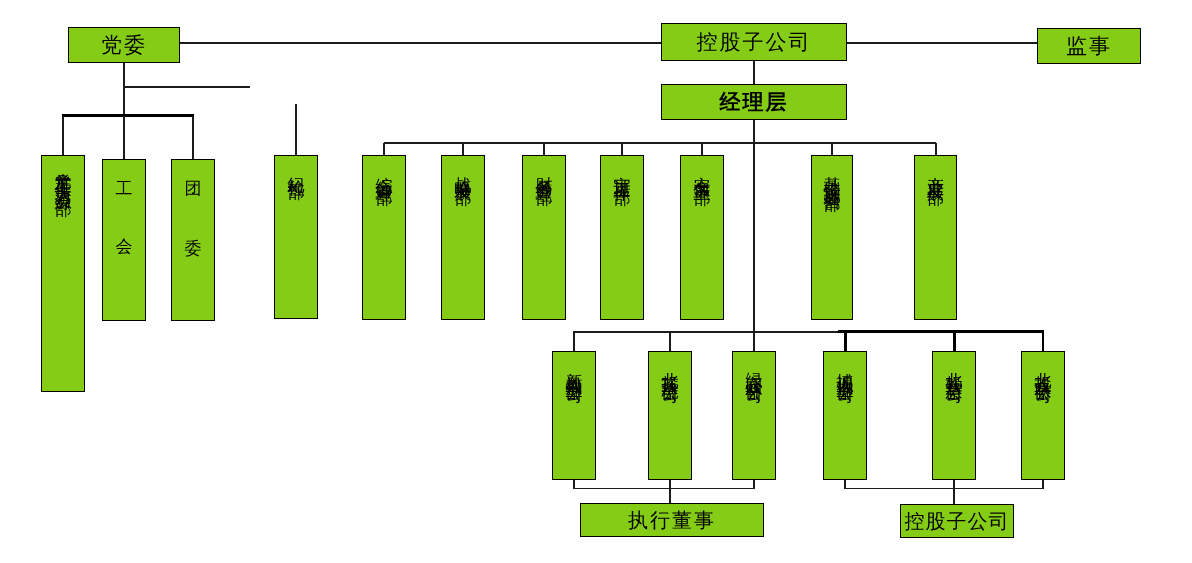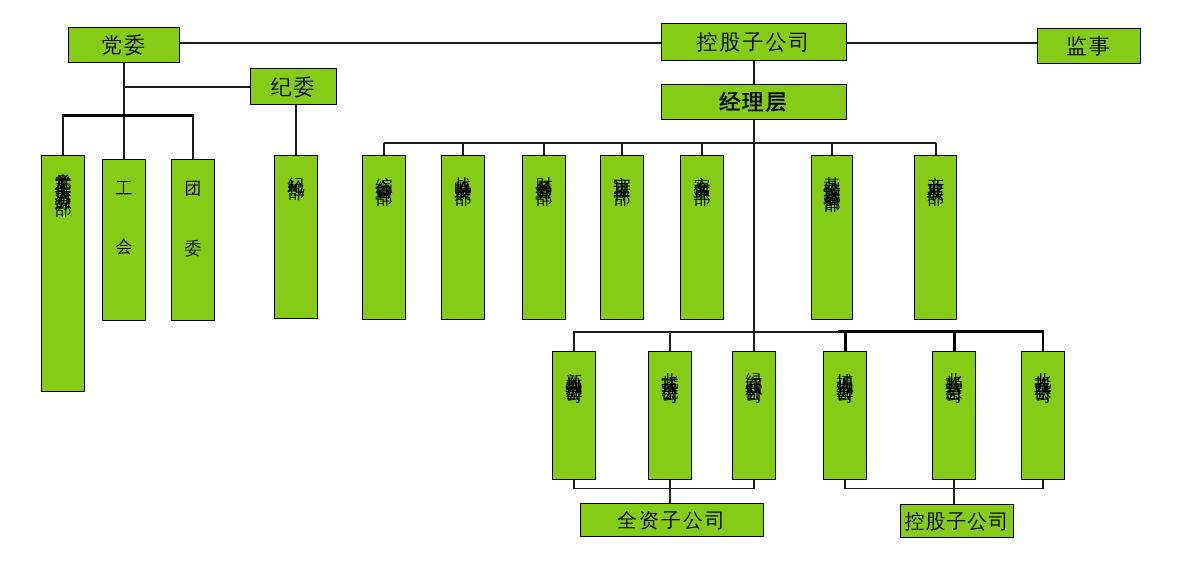--- a/index.html
+++ b/index.html
@@ -89,21 +89,20 @@
 
   <div class="line thin" style="left:844px;top:480px;width:1.5px;height:9px;"></div>
   <div class="line thin" style="left:1042px;top:480px;width:1.5px;height:9px;"></div>
   <div class="line thin" style="left:844px;top:487.5px;width:199px;height:1.5px;"></div>
   <div class="line thin" style="left:953px;top:480px;width:1.5px;height:24px;"></div>
 
   <div class="node hbox" style="left:68px;top:27px;width:112px;height:36px;">党委</div>
   <div class="node hbox" style="left:661px;top:23px;width:186px;height:38px;">控股子公司</div>
   <div class="node hbox" style="left:1037px;top:28px;width:104px;height:36px;">监事</div>
 
-  <div class="node hbox" style="left:250px;top:68px;width:87px;height:37px;">纪委</div>
   <div class="node hbox" style="left:661px;top:84px;width:186px;height:36px;font-weight:bold;">经理层</div>
 
   <div class="node vbox spread10" style="left:41px;top:155px;width:44px;height:237px;">党群工作（人力资源）部</div>
   <div class="node vbox spread2" style="left:102px;top:159px;width:44px;height:162px;">工会</div>
   <div class="node vbox spread2" style="left:171px;top:159px;width:44px;height:162px;">团委</div>
   <div class="node vbox" style="left:274px;top:155px;width:44px;height:164px;">纪检部</div>
 
   <div class="node vbox" style="left:362px;top:155px;width:44px;height:165px;">综合管理部</div>
   <div class="node vbox" style="left:441px;top:155px;width:44px;height:165px;">战略发展部</div>
   <div class="node vbox" style="left:522px;top:155px;width:44px;height:165px;">财务管理部</div>
@@ -112,16 +111,16 @@
   <div class="node vbox" style="left:811px;top:155px;width:42px;height:165px;">基础设施运营部</div>
   <div class="node vbox" style="left:914px;top:155px;width:43px;height:165px;">产业发展部</div>
 
   <div class="node vbox" style="left:552px;top:351px;width:44px;height:129px;">新奥物业公司</div>
   <div class="node vbox" style="left:648px;top:351px;width:44px;height:129px;">北投环境公司</div>
   <div class="node vbox" style="left:732px;top:351px;width:44px;height:129px;">绿心园林公司</div>
   <div class="node vbox" style="left:823px;top:351px;width:44px;height:129px;">博识物业公司</div>
   <div class="node vbox" style="left:932px;top:351px;width:44px;height:129px;">北投智慧公司</div>
   <div class="node vbox" style="left:1021px;top:351px;width:44px;height:129px;">北投卓联公司</div>
 
-  <div class="node hbox" style="left:580px;top:503px;width:184px;height:34px;font-size:20px;">全资子公司</div>
+  <div class="node hbox" style="left:580px;top:503px;width:184px;height:34px;font-size:20px;">执行董事</div>
   <div class="node hbox" style="left:900px;top:504px;width:114px;height:34px;font-size:20px;letter-spacing:1px;">控股子公司</div>
 
 </div>
 
 </body></html>

